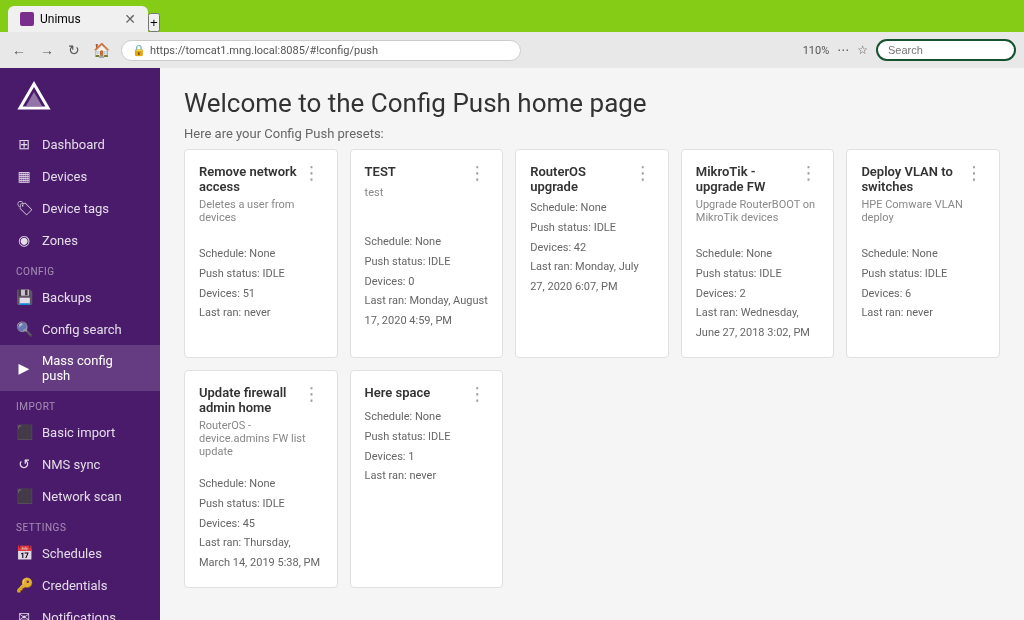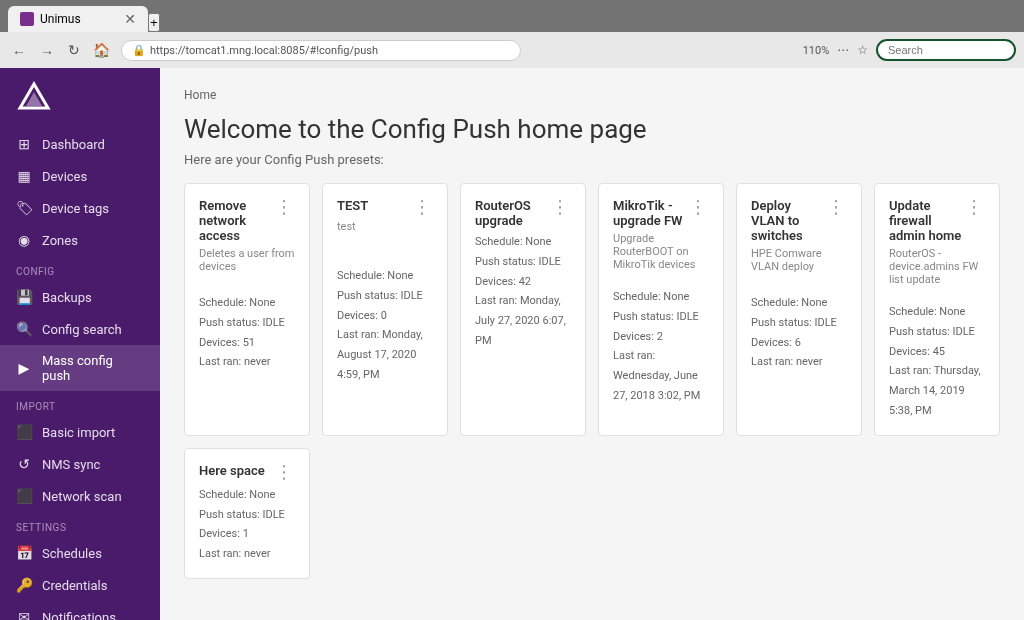--- a/index.html
+++ b/index.html
@@ -1,20 +1,20 @@
 <!DOCTYPE html>
 <html><head>
   <meta charset="utf-8">
   <style>
     * { box-sizing: border-box; margin: 0; padding: 0; }
     body { font-family: -apple-system, BlinkMacSystemFont, 'Segoe UI', Roboto, sans-serif; font-size: 13px; background: #f5f5f5; display: flex; flex-direction: column; height: 620px; overflow: hidden; }
 
     
     .browser-chrome { background: #e8e8e8; flex-shrink: 0; }
-    .tab-bar { display: flex; align-items: flex-end; padding: 6px 8px 0; background: #737373; height: 32px; }
+    .tab-bar { display: flex; align-items: flex-end; padding: 6px 8px 0; background: #84cc16; height: 32px; }
     .tab { background: #f0f0f0; border-radius: 6px 6px 0 0; padding: 5px 12px; font-size: 12px; display: flex; align-items: center; gap: 6px; min-width: 140px; }
     .tab .favicon { width: 14px; height: 14px; background: #7b2d8b; border-radius: 2px; }
     .tab .tab-close { margin-left: auto; cursor: pointer; color: #666; font-size: 14px; }
     .address-bar { display: flex; align-items: center; padding: 4px 8px; gap: 6px; background: #e8e8e8; height: 36px; }
     .nav-btn { background: none; border: none; cursor: pointer; color: #555; font-size: 14px; padding: 2px 4px; }
     .address-input { flex: 1; background: white; border: 1px solid #ccc; border-radius: 12px; padding: 3px 10px; font-size: 12px; color: #333; display: flex; align-items: center; gap: 4px; max-width: 400px; }
     .address-url { font-size: 11px; color: #555; }
     .browser-extras { display: flex; align-items: center; gap: 8px; margin-left: auto; color: #555; font-size: 12px; }
     .zoom-level { font-size: 11px; }
     .search-box { border: 2px solid #14532d; border-radius: 12px; padding: 3px 10px; font-size: 11px; color: #999; background: white; width: 140px; }
@@ -29,24 +29,24 @@
     .sidebar-section-label { font-size: 10px; color: rgba(255,255,255,0.5); padding: 10px 16px 4px; text-transform: uppercase; letter-spacing: 0.5px; }
     .sidebar-item { display: flex; align-items: center; gap: 10px; padding: 8px 16px; cursor: pointer; color: rgba(255,255,255,0.85); font-size: 13px; transition: background 0.15s; }
     .sidebar-item.active { background: rgba(255,255,255,0.15); color: white; }
     .sidebar-icon { font-size: 14px; width: 16px; text-align: center; }
 
     
     .main-content { flex: 1; overflow-y: auto; background: #f5f5f5; padding: 20px 24px; }
     .breadcrumb { font-size: 12px; color: #666; margin-bottom: 12px; }
     .breadcrumb a { color: #666; text-decoration: none; }
     .page-title { font-size: 26px; font-weight: 400; color: #333; margin-bottom: 8px; }
-    .page-subtitle { font-size: 13px; color: #666; margin-bottom: 16px; }
-
-    
-    .presets-grid { display: grid; grid-template-columns: repeat(6, 1fr); gap: 12px; margin-bottom: 16px; }
+    .page-subtitle { font-size: 13px; color: #666; margin-bottom: 8px; }
+
+    
+    .presets-grid { display: grid; grid-template-columns: repeat(5, 1fr); gap: 12px; margin-bottom: 16px; }
     .preset-card { background: white; border-radius: 4px; padding: 14px; border: 1px solid #e0e0e0; position: relative; cursor: pointer; }
     .preset-card-header { display: flex; justify-content: space-between; align-items: flex-start; margin-bottom: 4px; }
     .preset-name { font-size: 13px; font-weight: 600; color: #333; flex: 1; }
     .preset-menu { color: #999; font-size: 18px; cursor: pointer; line-height: 1; padding: 0 2px; }
     .preset-desc { font-size: 11px; color: #888; margin-bottom: 16px; min-height: 30px; }
     .preset-meta { font-size: 11px; color: #666; line-height: 1.8; }
   </style>
 </head>
 <body>
 
@@ -142,23 +142,20 @@
       <span>Credentials</span>
     </div>
     <div class="sidebar-item">
       <span class="sidebar-icon">✉</span>
       <span>Notifications</span>
     </div>
 
   </nav>
 
   <main class="main-content">
-    <div class="breadcrumb">
-      <a>Home</a>
-    </div>
     <h1 class="page-title">Welcome to the Config Push home page</h1>
     <p class="page-subtitle">Here are your Config Push presets:</p>
 
     <div class="presets-grid" id="presets-container">
         <div class="preset-card">
       <div class="preset-card-header">
         <span class="preset-name">Remove network access</span>
         <span class="preset-menu">⋮</span>
       </div>
       <div class="preset-desc">Deletes a user from devices</div>

